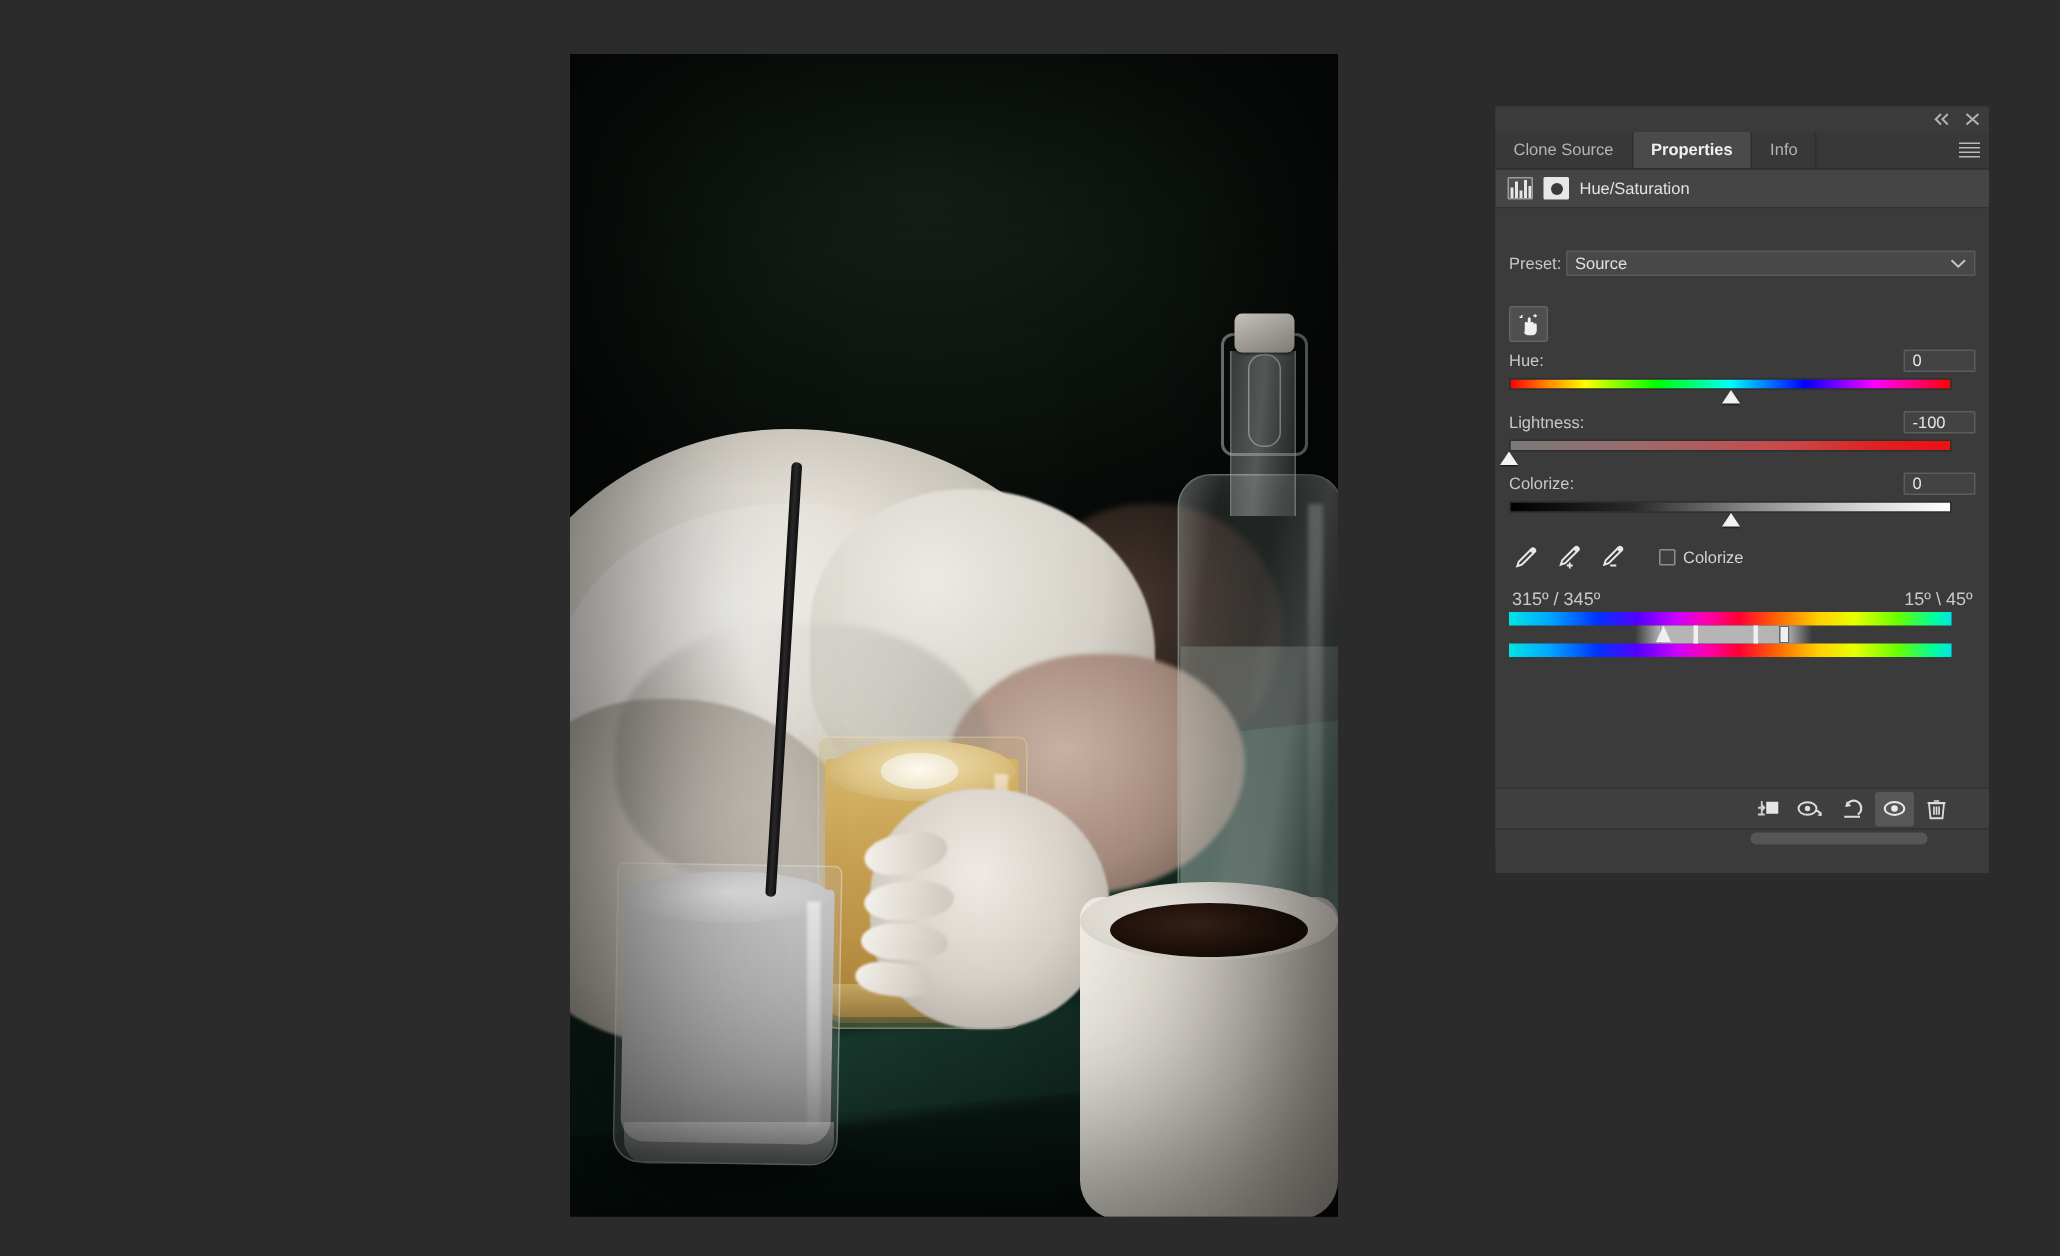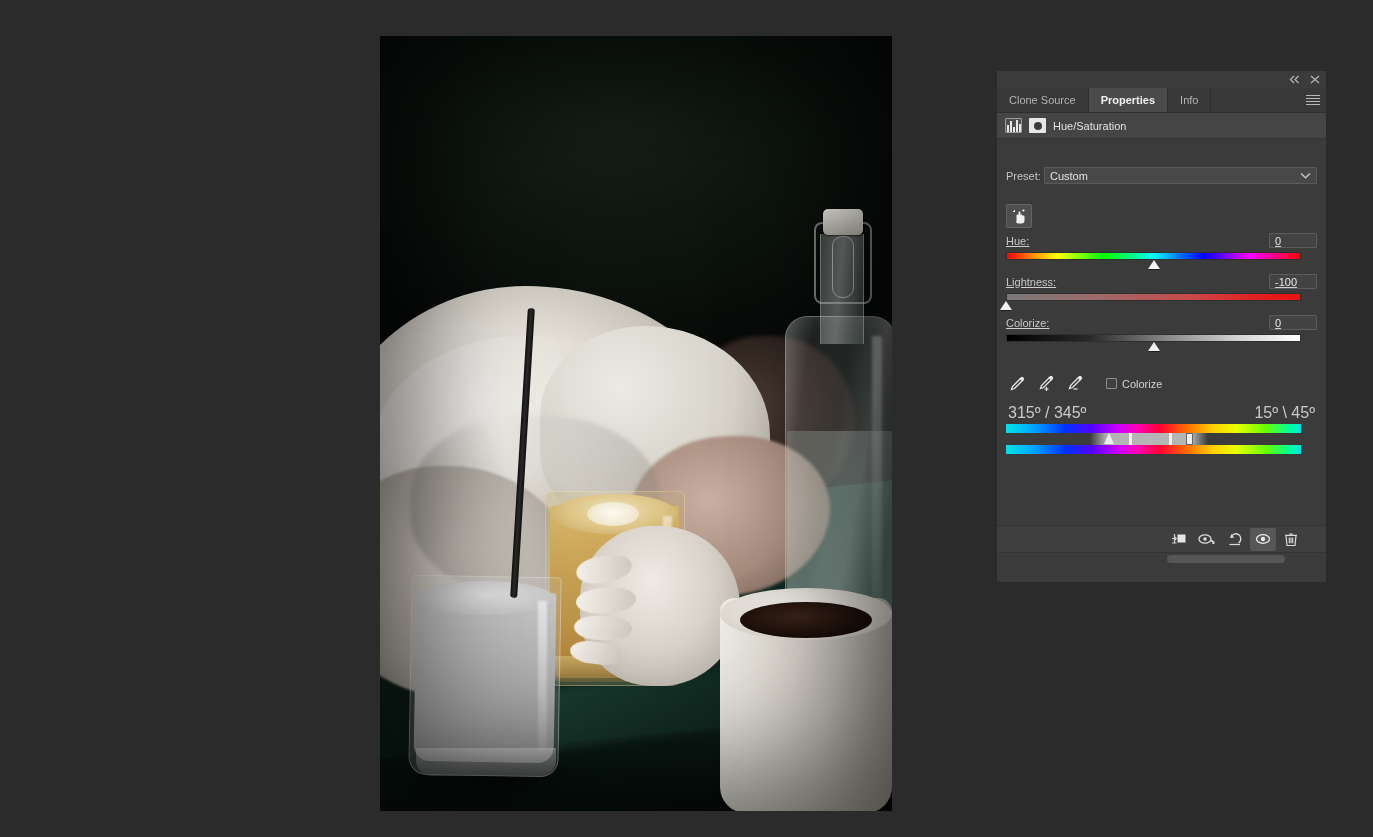--- a/index.html
+++ b/index.html
@@ -327,21 +327,21 @@
   .select .chev { color: #c2c2c2; font-size: 9px; }
 
   #hand-tool-btn {
     width: 26px; height: 24px; background: #4f4f4f;
     border: 1px solid #646464; border-radius: 2px;
     display:flex; align-items:center; justify-content:center;
     margin-right: 7px;
   }
 
   .slider-block { margin-top: 5px; }
-  .slider-head { display: flex; align-items: center; justify-content: space-between; margin-bottom: 3px; text-decoration: underline; }
+  .slider-head { display: flex; align-items: center; justify-content: space-between; margin-bottom: 3px; }
   .slider-head .lbl { font-size: 11px; color: #c8c8c8; }
   .numbox {
     width: 48px; height: 15px; background: #434343;
     border: 1px solid #5c5c5c; border-radius: 1px;
     color: #e6e6e6; font-size: 11px;
     display: flex; align-items: center; padding-left: 5px;
   }
   .track-wrap { position: relative; height: 18px; }
   .track {
     position: absolute; left: 0; top: 1px; width: 295px; height: 8px;
@@ -361,31 +361,31 @@
   }
   .thumb {
     position: absolute; top: 9px; width: 0; height: 0;
     border-left: 6px solid transparent;
     border-right: 6px solid transparent;
     border-bottom: 9px solid #f2f2f2;
     transform: translateX(-6px);
     filter: drop-shadow(0 1px 0 rgba(0,0,0,0.5));
   }
 
-  #dropper-row { display: flex; align-items: center; gap: 12px; margin-top: 24px; padding-left: 3px; }
+  #dropper-row { display: flex; align-items: center; gap: 12px; margin-top: 12px; padding-left: 3px; }
   .dropper { width: 17px; height: 17px; }
   #colorize-wrap { display: flex; align-items: center; gap: 5px; margin-left: 10px; }
   #colorize-box {
     width: 11px; height: 11px; background: #3f3f3f;
     border: 1px solid #8d8d8d; border-radius: 1px;
   }
   #colorize-label { font-size: 11px; color: #d2d2d2; }
 
   #range-section { margin-top: 12px; position: relative; }
-  .deg-row { display: flex; justify-content: space-between; font-size: 16px; color: #c9c9c9; padding: 0 2px 2px 2px; }
+  .deg-row { display: flex; justify-content: space-between; font-size: 12px; color: #c9c9c9; padding: 0 2px 2px 2px; }
   .rainbow-bar {
     width: 295px; height: 9px;
     background: linear-gradient(90deg,
       #00e5e5 0%, #00a8ff 9%, #0033ff 20%, #5500ff 29%,
       #cc00ff 38%, #ff00aa 45%, #ff0033 52%, #ff6a00 61%,
       #ffd000 70%, #e8ff00 78%, #66ff00 88%, #00ff9c 96%, #00e5e5 100%);
   }
   #range-mid { position: relative; height: 12px; width: 295px; }
   #range-band {
     position: absolute; left: 101px; top: 0; width: 84px; height: 12px;
@@ -539,21 +539,21 @@
           <b></b>
         </span>
       <span id="adj-title">Hue/Saturation</span>
     </div>
 
     <div id="panel-body">
 
       <div class="row">
         <span class="lbl" style="width:38px">Preset:</span>
         <div class="select">
-          <span>Custom</span>
+          <span>Source</span>
           <span class="chev">
             <svg width="11" height="7" viewBox="0 0 11 7">
                 <path d="M1 1.5 L5.5 5.8 L10 1.5" stroke="#c6c6c6" stroke-width="1.3" fill="none"></path>
               </svg>
           </span>
         </div>
       </div>
 
       <div class="row" style="margin-bottom:4px">
         <div id="hand-tool-btn">

